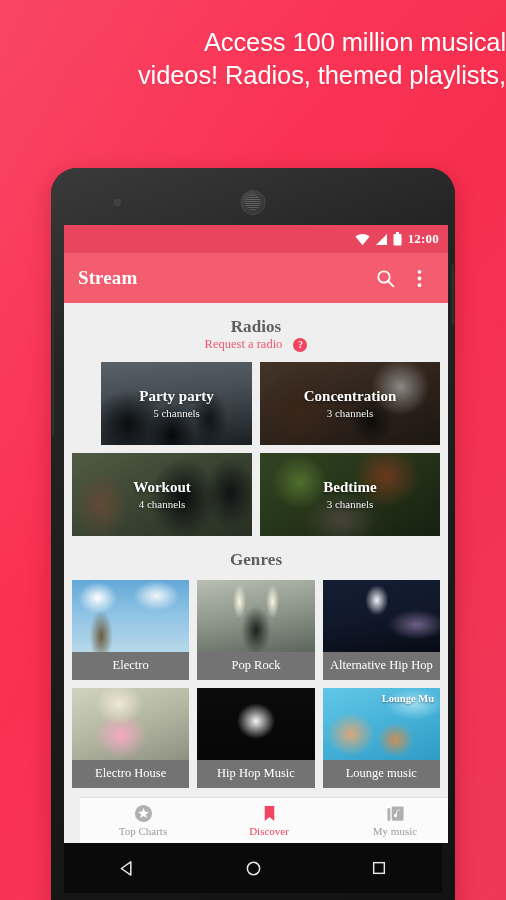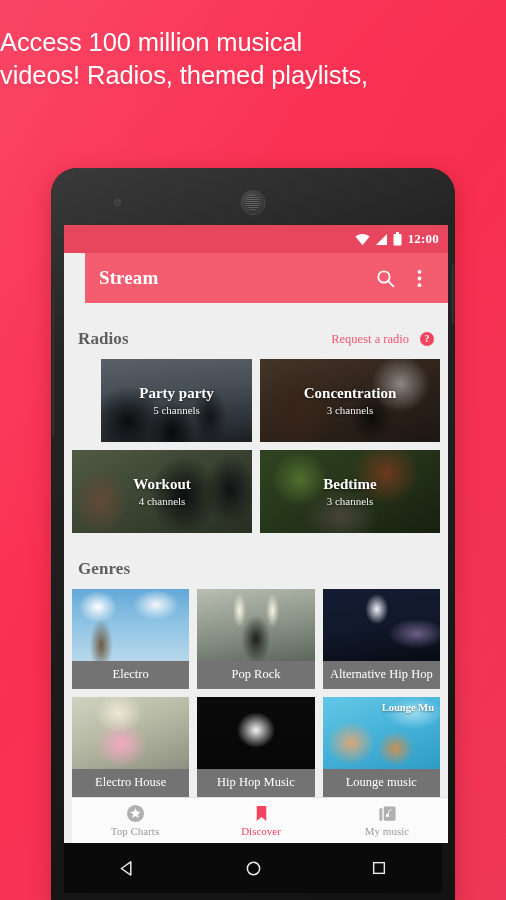--- a/index.html
+++ b/index.html
@@ -12,21 +12,21 @@
   
   .bg-sheen{
     position:absolute; inset:0;
     background:linear-gradient(115deg, rgba(255,255,255,0.06) 0%, rgba(255,255,255,0.0) 38%, rgba(0,0,0,0.035) 100%);
     pointer-events:none;
   }
 
   
   .headline{
     position:absolute; top:26px; left:0; width:506px;
-    text-align:left; color:#fff;
+    text-align:right; color:#fff;
     font-size:25.5px; line-height:33px; font-weight:400;
     letter-spacing:-0.1px;
     text-shadow:0 1px 2px rgba(0,0,0,0.07);
   }
 
   
   .phone{
     position:absolute; left:51px; top:168px;
     width:404px; height:740px;
     background:#2b2b2b;
@@ -77,30 +77,30 @@
     height:28px; background:#e8465f; position:relative;
     display:flex; align-items:center; justify-content:flex-end;
     padding-right:9px; gap:6px;
   }
   .sb-icons{ display:flex; align-items:center; gap:5px; }
   .sb-time{ color:#fff; font-size:13px; font-weight:700; letter-spacing:.2px; }
 
   
   .appbar{
     height:50px; background:#f45c70; position:relative;
-    display:flex; align-items:center; padding:0 12px 0 14px;margin-left:21px;
+    display:flex; align-items:center; padding:0 12px 0 14px;
   }
   .appbar-title{ color:#fff; font-size:19px; font-weight:700; flex:1; letter-spacing:.1px; }
   .appbar-action{ width:34px; height:34px; display:flex; align-items:center; justify-content:center; cursor:pointer; }
 
   
   .content{ height:calc(618px - 28px - 50px - 46px); background:#efefef; overflow:hidden; }
 
   .section-head{
-    display:flex; align-items:center; padding:26px 14px 10px 14px;
+    display:flex; align-items:center; padding:14px 14px 10px 14px;flex-direction:column;
   }
   .section-title{ font-size:17px; color:#5e5e5e; font-weight:700; flex:1; letter-spacing:.1px; }
   .request-link{ font-size:12.5px; color:#f0566e; display:flex; align-items:center; gap:11px; cursor:pointer; }
   .help-badge{
     width:14px; height:14px; border-radius:50%; background:#f0445f;
     color:#fff; font-size:10px; font-weight:700;
     display:flex; align-items:center; justify-content:center; line-height:1;
   }
 
   
@@ -196,21 +196,21 @@
   .lounge-caption{
     position:absolute; top:5px; right:6px;
     color:#fff; font-size:10.5px; font-weight:700;
     text-shadow:0 1px 2px rgba(0,0,0,.45);
     white-space:nowrap;
     margin-left:16px;
   }
 
   
   .bottomnav{
-    position:absolute; left:8px; bottom:0; width:378px; height:46px;
+    position:absolute; left:16px; bottom:0; width:378px; height:46px;
     background:#fbfbfb; border-top:1px solid #e2e2e2;
     display:flex; align-items:center;
   }
   .nav-item{
     flex:1; display:flex; flex-direction:column; align-items:center; justify-content:center;
     gap:2px; cursor:pointer;
   }
   .nav-label{ font-size:11px; color:#9b9b9b; }
   .nav-item.active .nav-label{ color:#f0445f; }
 

